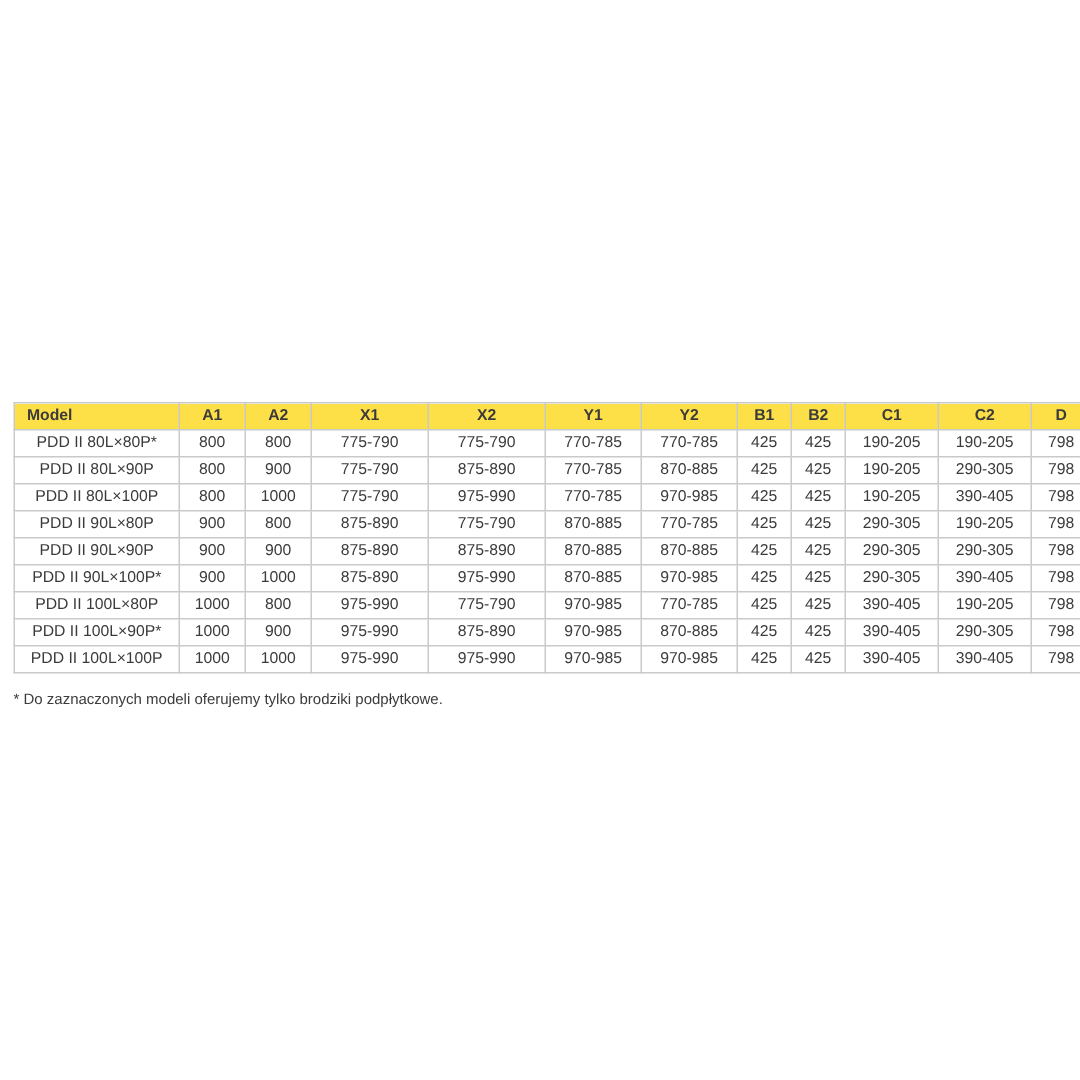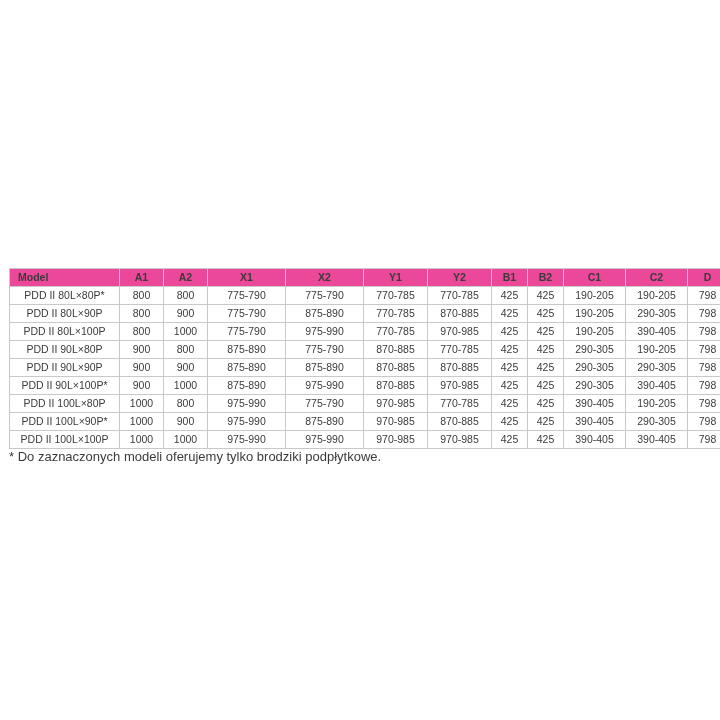--- a/index.html
+++ b/index.html
@@ -30,43 +30,43 @@
     font-size: 10.5px;
     padding: 0;
     height: 17px;
     line-height: 17px;
     text-align: center;
     color: #3b3b3b;
     white-space: nowrap;
     overflow: hidden;
   }
   thead th {
-    background: #ec4899;
+    background: #fde047;
     color: #ffffff;
     font-weight: bold;
     border: 1px solid #3b2f66;
     font-size: 10.5px;
     height: 18px;
     line-height: 18px;
   }
   thead th.model-head {
     text-align: left;
     padding-left: 8px;
   }
   td.model-cell {
     text-align: left;
     padding-left: 8px;
     color: #3b3b3b;
   }
   td.blue {
     color: #2f8fd4;
   }
   .footnote {
-    margin-top: 0;
-    font-size: 13px;
+    margin-top: 12px;
+    font-size: 10px;
     color: #3b3b3b;
     font-family: "Liberation Sans", sans-serif;
   }
   
   col.c-model { width: 110px; }
   col.c-a1    { width: 44px; }
   col.c-a2    { width: 44px; }
   col.c-x1    { width: 78px; }
   col.c-x2    { width: 78px; }
   col.c-y1    { width: 64px; }

